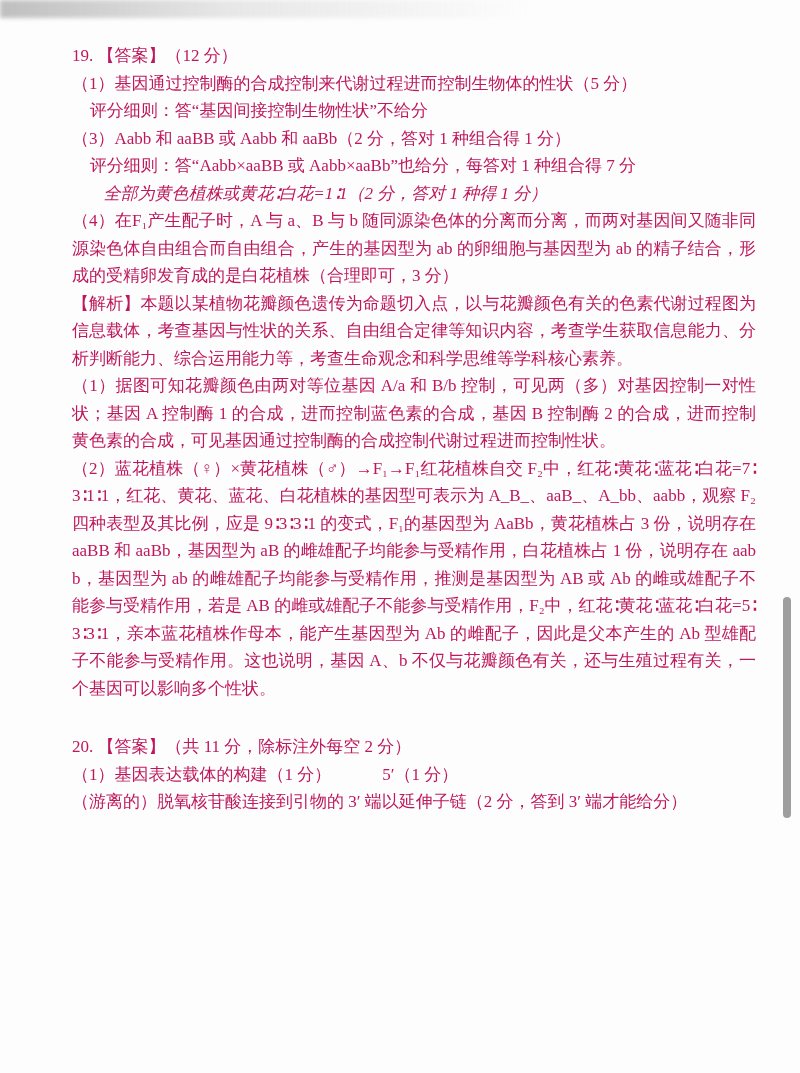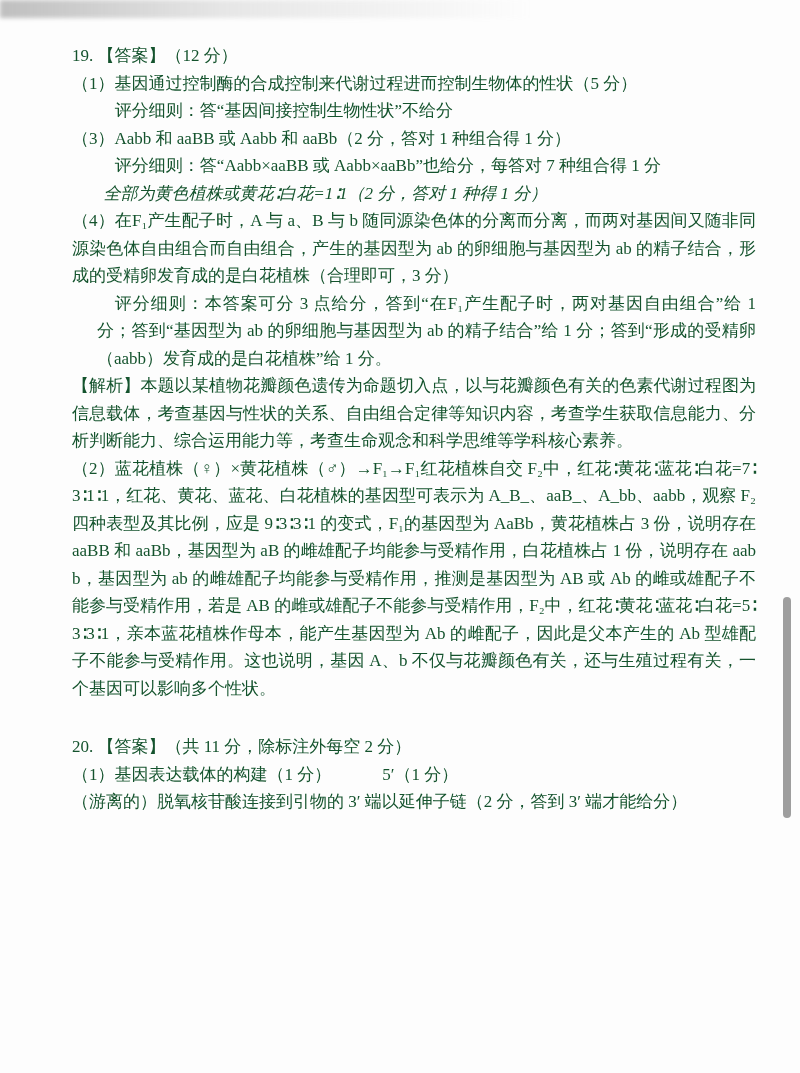--- a/index.html
+++ b/index.html
@@ -35,49 +35,49 @@
     line-height: 27.5px;
   }
   .line {
     text-align: justify;
     
     text-justify: inter-ideograph;
     word-break: break-all;
   }
   .line.head    { text-indent: 0; }
   .line.plain   { text-indent: 0; }
-  .line.indent1 { text-indent: 1.05em; margin-left: 25px; }
+  .line.indent1 { text-indent: 1.05em; }
   .line.indent2 { text-indent: 1.85em; font-style: italic; }
   .section-q20 { margin-top: 31px; }
   .scrollbar-thumb {
     position: absolute;
     left: 783px;
     top: 597px;
     width: 8px;
     height: 221px;
     border-radius: 4px;
     background: #9e9e9e; 
   }
 </style>
 </head>
 <body style="background: rgb(253, 253, 253);">
 
 <div class="top-shade"></div>
 
-<div class="page" style="color: #14532d;">
+<div class="page" style="color: #be185d;">
   <div class="section-q19">
       <div class="line head">19. 【答案】（12 分）</div>
       <div class="line plain">（1）基因通过控制酶的合成控制来代谢过程进而控制生物体的性状（5 分）</div>
       <div class="line indent1">评分细则：答“基因间接控制生物性状”不给分</div>
       <div class="line plain">（3）Aabb 和 aaBB 或 Aabb 和 aaBb（2 分，答对 1 种组合得 1 分）</div>
-      <div class="line indent1">评分细则：答“Aabb×aaBB 或 Aabb×aaBb”也给分，每答对 7 种组合得 1 分</div>
+      <div class="line indent1">评分细则：答“Aabb×aaBB 或 Aabb×aaBb”也给分，每答对 1 种组合得 7 分</div>
       <div class="line indent2">全部为黄色植株或黄花∶白花=1∶1（2 分，答对 1 种得 1 分）</div>
       <div class="line plain">（4）在F₁产生配子时，A 与 a、B 与 b 随同源染色体的分离而分离，而两对基因间又随非同源染色体自由组合而自由组合，产生的基因型为 ab 的卵细胞与基因型为 ab 的精子结合，形成的受精卵发育成的是白花植株（合理即可，3 分）</div>
-      <div class="line indent1">评分细则：本答案可分 3 点给分，答到“在F₁产生配子时，两对基因自由组合”给 1 分；答到“基因型为 ab 的卵细胞与基因型为 ab 的精子结合”给 1 分；答到“形成的受精卵（aabb）发育成的是白花植株”给 1 分。</div>
       <div class="line plain">【解析】本题以某植物花瓣颜色遗传为命题切入点，以与花瓣颜色有关的色素代谢过程图为信息载体，考查基因与性状的关系、自由组合定律等知识内容，考查学生获取信息能力、分析判断能力、综合运用能力等，考查生命观念和科学思维等学科核心素养。</div>
+      <div class="line plain">（1）据图可知花瓣颜色由两对等位基因 A/a 和 B/b 控制，可见两（多）对基因控制一对性状；基因 A 控制酶 1 的合成，进而控制蓝色素的合成，基因 B 控制酶 2 的合成，进而控制黄色素的合成，可见基因通过控制酶的合成控制代谢过程进而控制性状。</div>
       <div class="line plain">（2）蓝花植株（♀）×黄花植株（♂）→F₁→F₁红花植株自交 F₂中，红花∶黄花∶蓝花∶白花=7∶3∶1∶1，红花、黄花、蓝花、白花植株的基因型可表示为 A_B_、aaB_、A_bb、aabb，观察 F₂四种表型及其比例，应是 9∶3∶3∶1 的变式，F₁的基因型为 AaBb，黄花植株占 3 份，说明存在 aaBB 和 aaBb，基因型为 aB 的雌雄配子均能参与受精作用，白花植株占 1 份，说明存在 aabb，基因型为 ab 的雌雄配子均能参与受精作用，推测是基因型为 AB 或 Ab 的雌或雄配子不能参与受精作用，若是 AB 的雌或雄配子不能参与受精作用，F₂中，红花∶黄花∶蓝花∶白花=5∶3∶3∶1，亲本蓝花植株作母本，能产生基因型为 Ab 的雌配子，因此是父本产生的 Ab 型雄配子不能参与受精作用。这也说明，基因 A、b 不仅与花瓣颜色有关，还与生殖过程有关，一个基因可以影响多个性状。</div>
     </div>
   <div class="section-q20">
       <div class="line head">20. 【答案】（共 11 分，除标注外每空 2 分）</div>
       <div class="line plain">（1）基因表达载体的构建（1 分）　　　5′（1 分）</div>
       <div class="line plain">（游离的）脱氧核苷酸连接到引物的 3′ 端以延伸子链（2 分，答到 3′ 端才能给分）</div>
     </div>
 </div>
 
 <div class="scrollbar-thumb" style="background: rgb(158, 158, 158);"></div>

